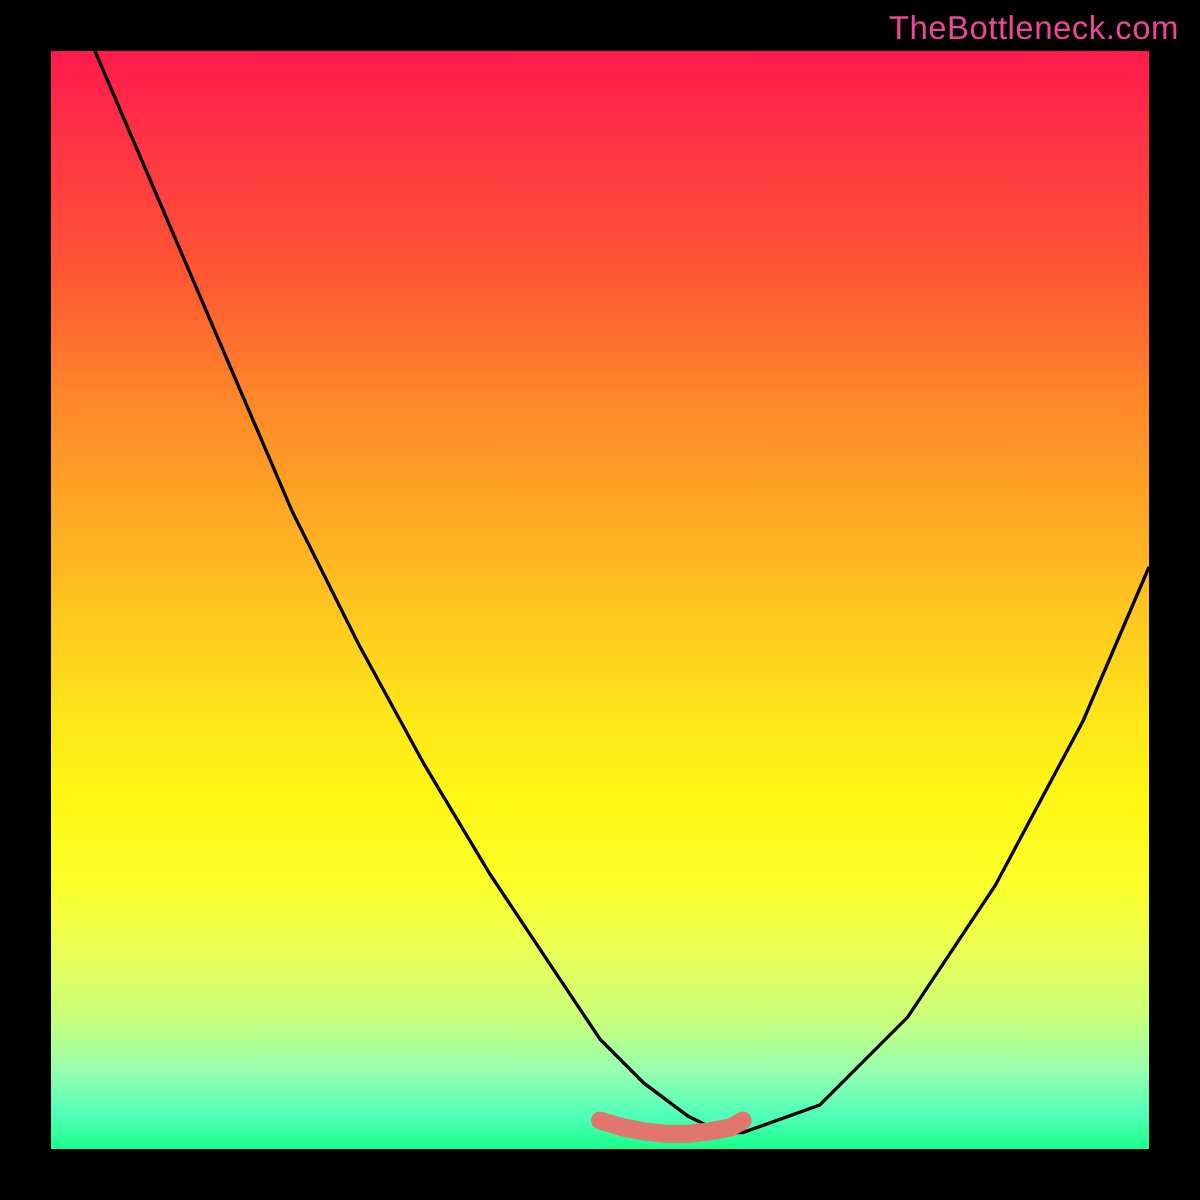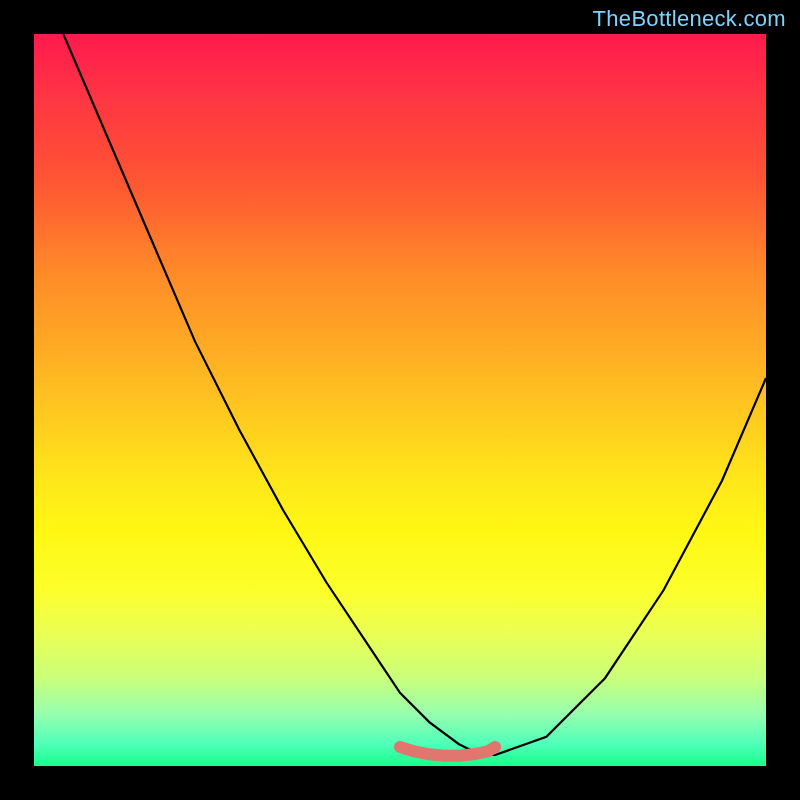--- a/index.html
+++ b/index.html
@@ -35,21 +35,21 @@
       #eaff55 82%,
       #c9ff7a 88%,
       #95ffb0 93%,
       #4fffb8 97%,
       #18ff8a 100%);
   }
   .watermark {
     position: absolute;
     top: 6px;
     right: 14px;
-    color: #7dd3fc;
+    color: #ec4899;
     font-size: 22px;
     font-weight: 500;
     letter-spacing: 0.3px;
   }
   svg.curve {
     position: absolute;
     inset: 0;
     width: 732px;
     height: 732px;
     overflow: visible;

